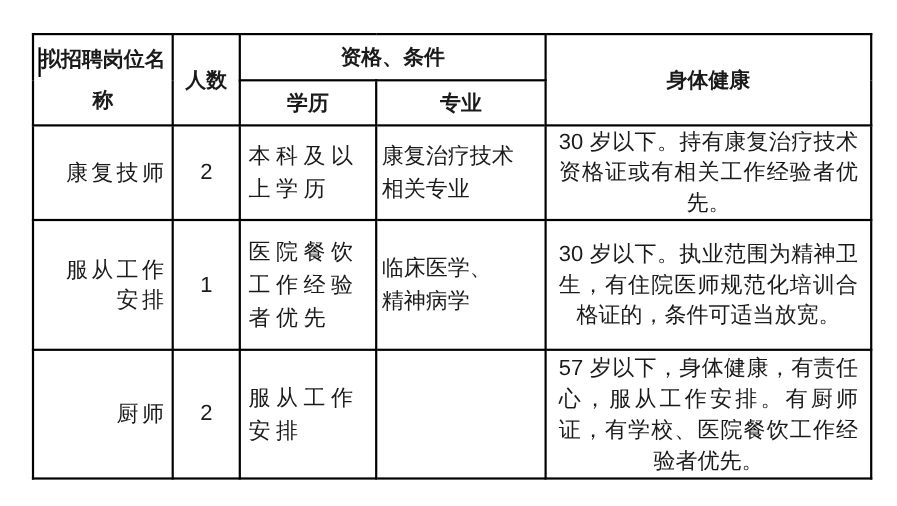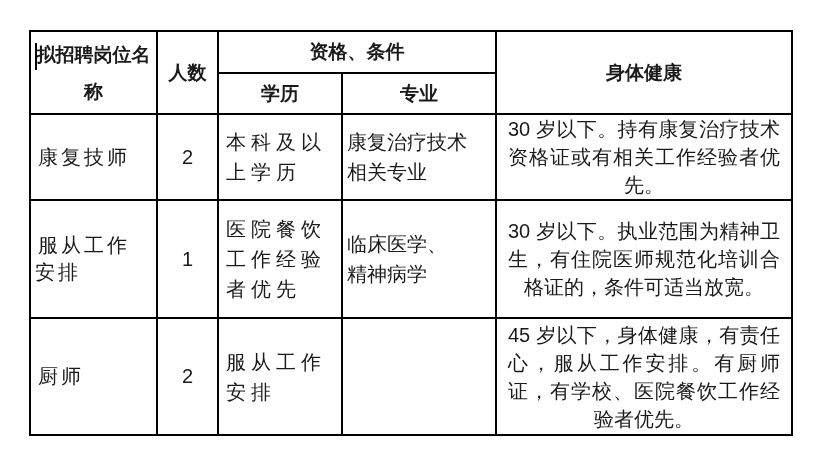--- a/index.html
+++ b/index.html
@@ -49,21 +49,21 @@
     padding:0 3px;
   }
   .cursor {
     position:absolute;
     left:4px; top:11px;
     width:2px; height:27px;
     background:#000000;
   }
 
   .tbl td { font-size:20px; }
-  td.pos { text-align:left; letter-spacing:3px; text-indent:3px; }
+  td.pos { text-align:right; letter-spacing:3px; text-indent:3px; }
   td.cnt { text-align:center; }
   td.edu {
     text-align:left;
     letter-spacing:5px;
     line-height:30px;
     padding:0 7px;
     margin-top:32px;
   }
   td.maj {
     text-align:left;
@@ -137,19 +137,19 @@
         <td class="maj">临床医学、
 精神病学</td>
         <td class="oth">30 岁以下。执业范围为精神卫生，有住院医师规范化培训合格证的，条件可适当放宽。</td>
       </tr>
 
       <tr class="r3">
         <td class="pos">厨师</td>
         <td class="cnt">2</td>
         <td class="edu">服从工作安排</td>
         <td class="maj"></td>
-        <td class="oth">45 岁以下，身体健康，有责任心，服从工作安排。有厨师证，有学校、医院餐饮工作经验者优先。</td>
+        <td class="oth">57 岁以下，身体健康，有责任心，服从工作安排。有厨师证，有学校、医院餐饮工作经验者优先。</td>
       </tr>
     </tbody>
   </table>
 
 
 </div>
 
 </body></html>

